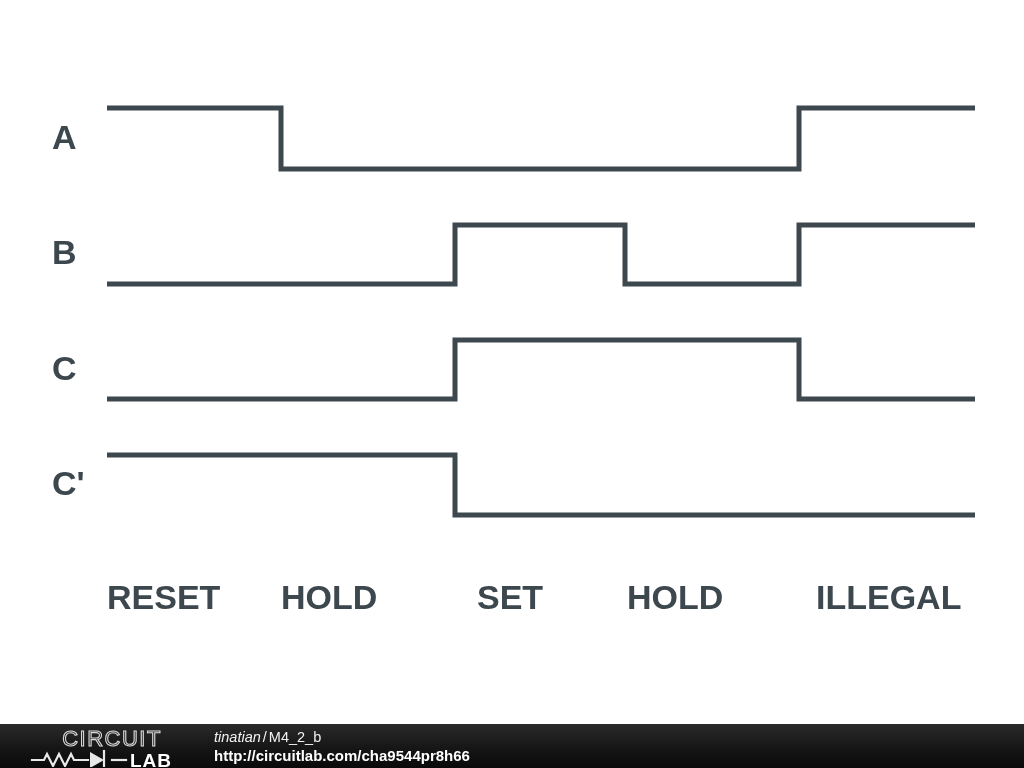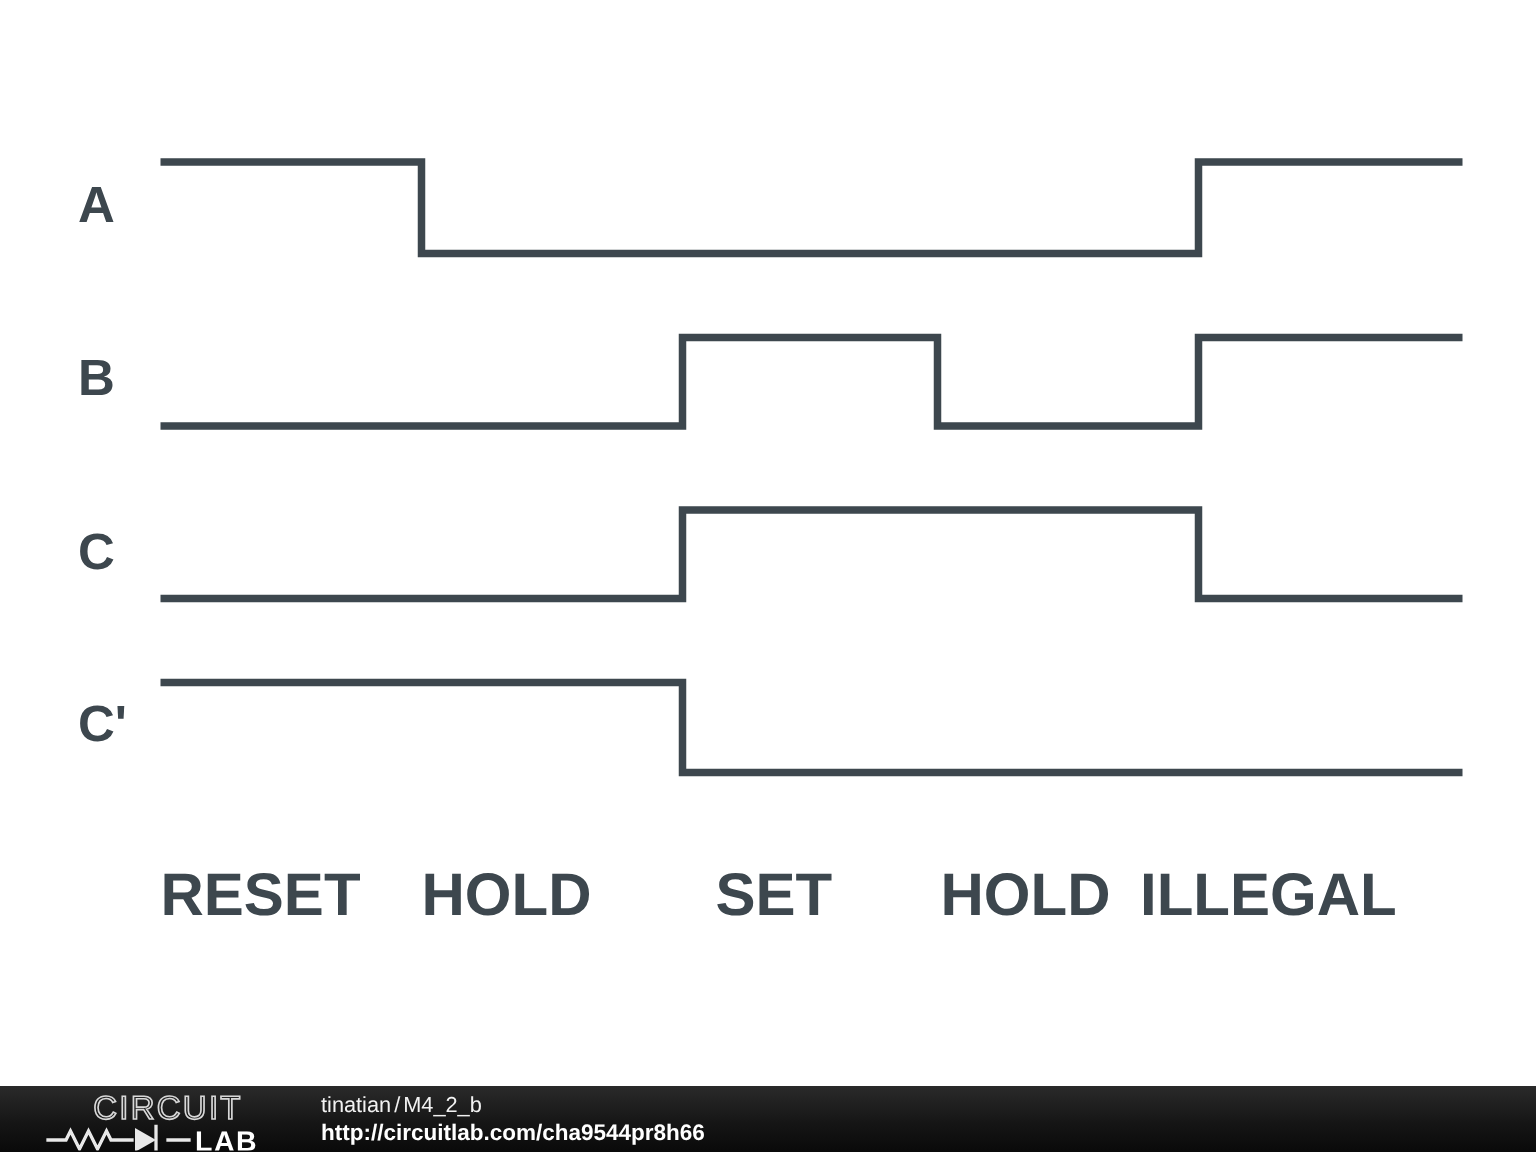--- a/index.html
+++ b/index.html
@@ -47,21 +47,21 @@
   #label-a  { left: 52px; top: 120px; }
   #label-b  { left: 52px; top: 235px; }
   #label-c  { left: 52px; top: 351px; }
   #label-cp { left: 52px; top: 466px; }
 
   
   .state-label {
     position: absolute;
     font-family: "Liberation Sans", sans-serif;
     font-weight: bold;
-    font-size: 40px;
+    font-size: 34px;
     line-height: 34px;
     color: #3d474e;
     white-space: nowrap;
     top: 580px;
   }
 
   
   #footer-bar {
     position: absolute;
     left: 0;
@@ -88,20 +88,21 @@
     color: #ffffff;
   }
   .footer-line1 {
     font-family: "Liberation Sans", sans-serif;
     font-size: 14.5px;
     line-height: 18px;
     white-space: nowrap;
     color: #f2f2f2;
   }
   .footer-user {
+    font-style: italic;
     font-weight: normal;
   }
   .footer-sep {
     font-style: normal;
     font-weight: normal;
     padding: 0 2px;
   }
   .footer-doc {
     font-weight: normal;
     font-style: normal;
@@ -135,21 +136,21 @@
 
   <div class="signal-label" id="label-c">C</div>
 
   <div class="signal-label" id="label-cp">C'</div>
 
   <div id="state-label-layer">
       <div class="state-label" style="left: 107px;">RESET</div>
       <div class="state-label" style="left: 281px;">HOLD</div>
       <div class="state-label" style="left: 477px;">SET</div>
       <div class="state-label" style="left: 627px;">HOLD</div>
-      <div class="state-label" style="left: 760px;">ILLEGAL</div>
+      <div class="state-label" style="left: 816px;">ILLEGAL</div>
     </div>
 
   <div id="footer-bar">
 
     <svg id="brand-logo" viewBox="0 0 172 40" xmlns="http://www.w3.org/2000/svg">
 
       <text x="86" y="19" text-anchor="middle" font-family="Liberation Sans, sans-serif" font-size="22" letter-spacing="1.5" fill="none" stroke="#d8d8d8" stroke-width="1.1">CIRCUIT</text>
 
       <g stroke="#e8e8e8" stroke-width="2.2" fill="none" stroke-linecap="square">
         <path d="M6 33 L18 33 L21 27 L27 39 L33 27 L39 39 L45 27 L48 33 L62 33"></path>

